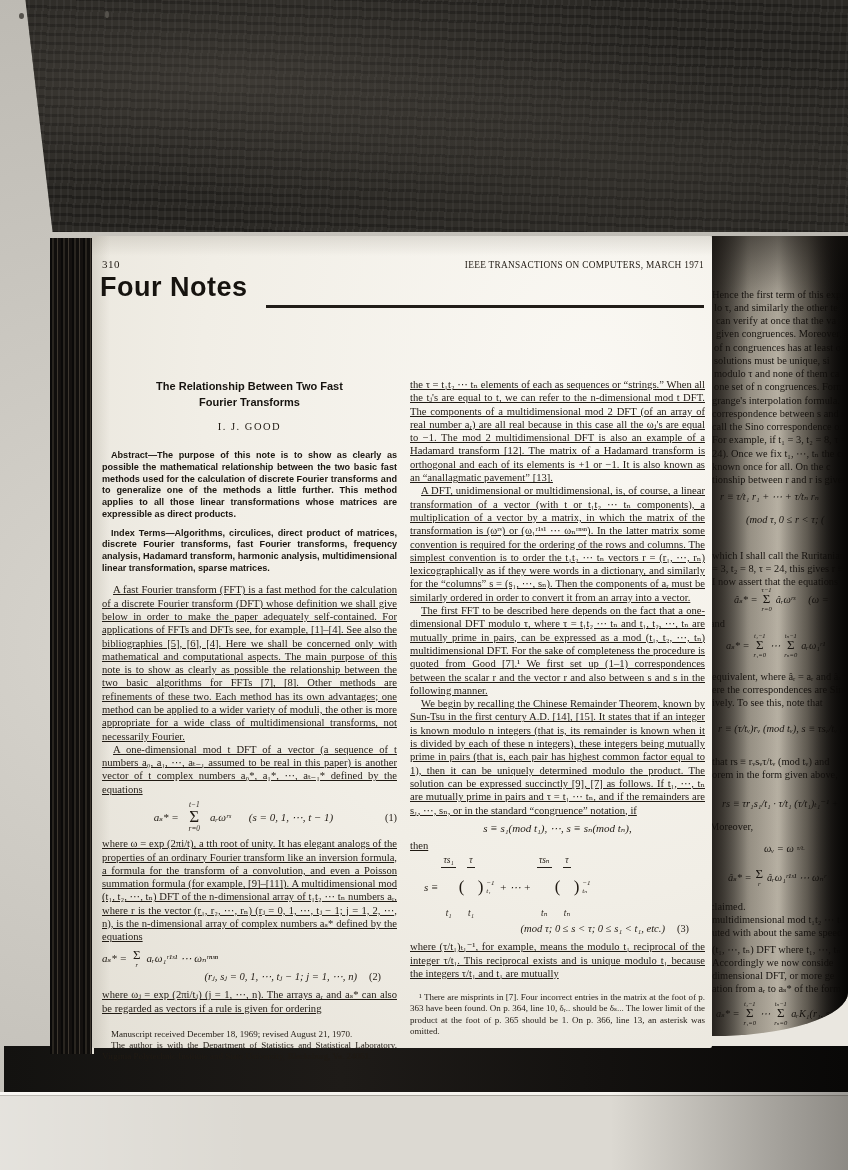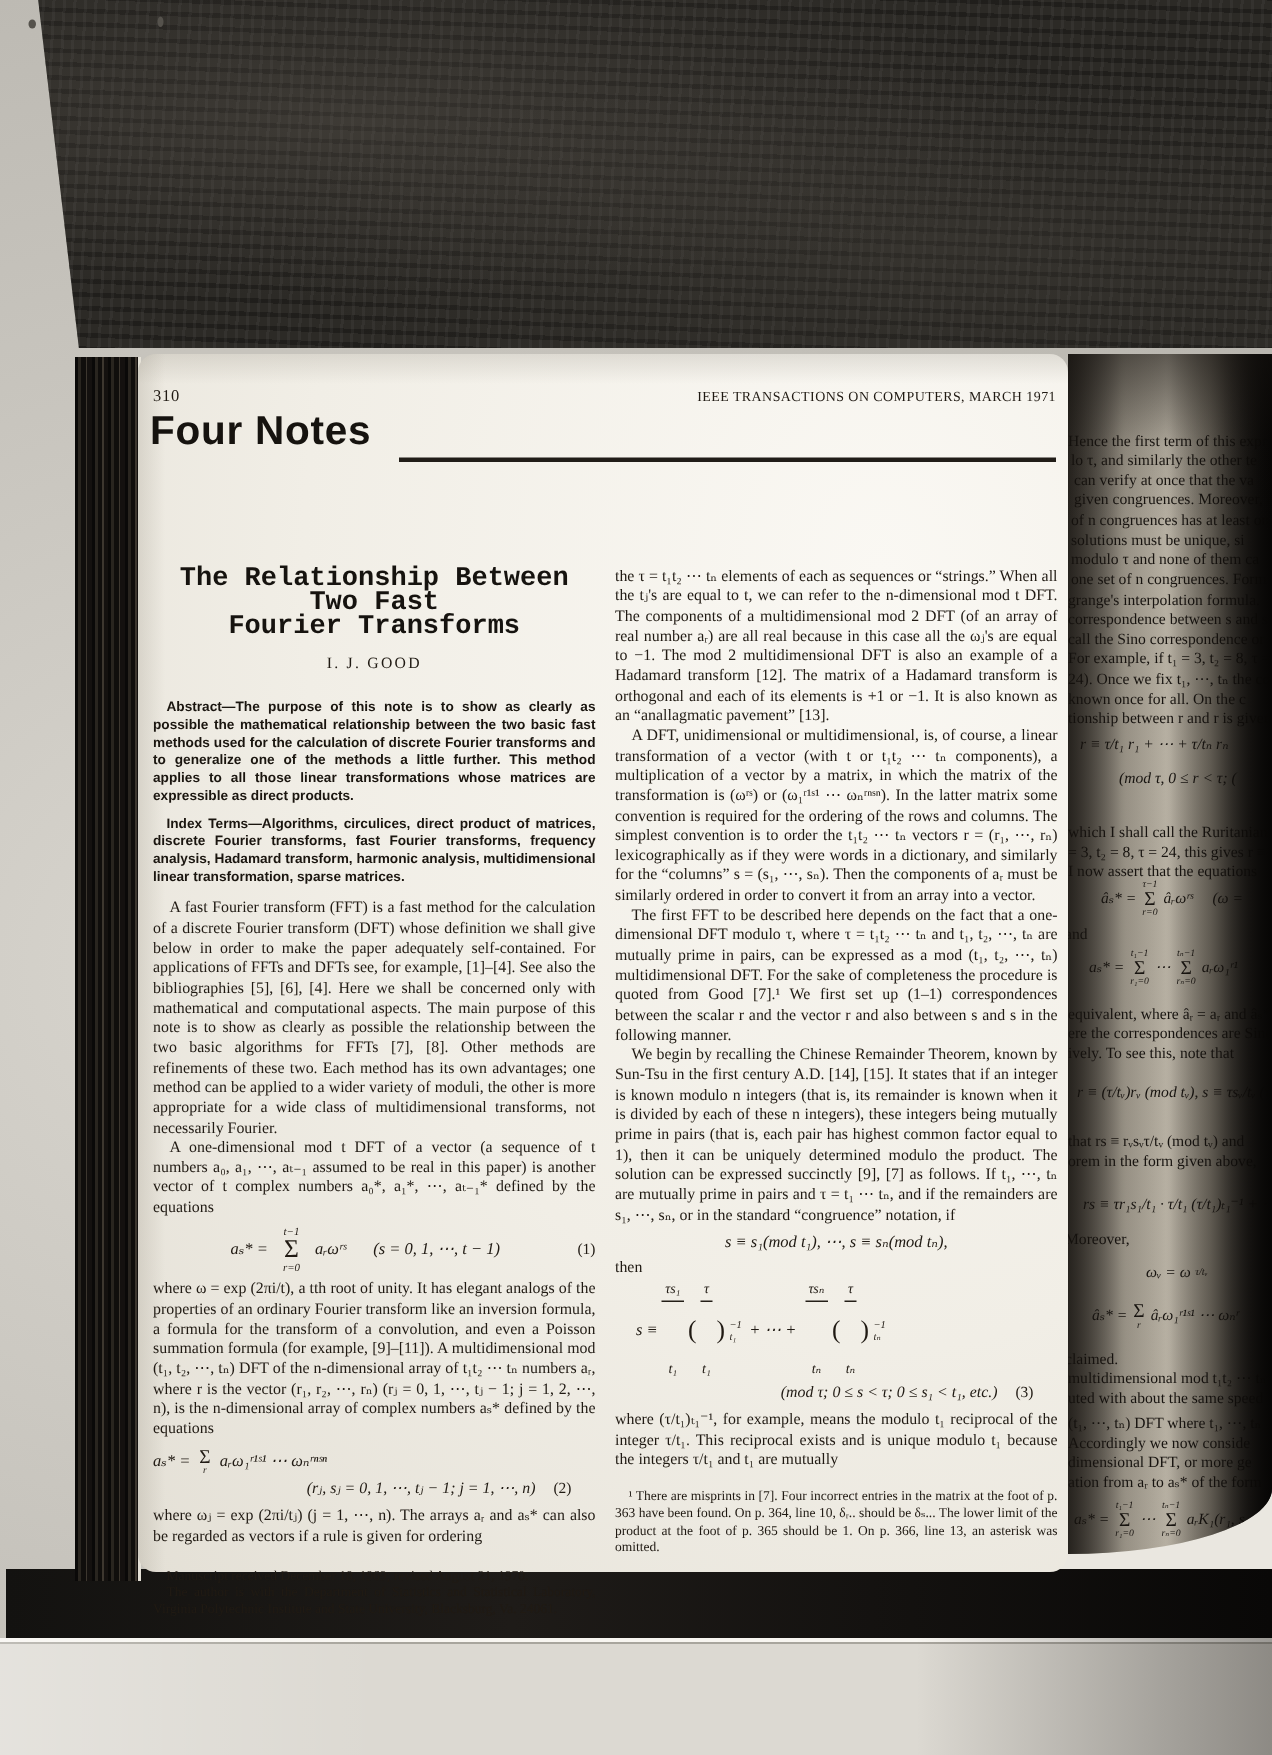--- a/index.html
+++ b/index.html
@@ -21,41 +21,41 @@
   .floor-vignette{position:absolute;left:0;top:1092px;width:848px;height:78px;
     background:linear-gradient(90deg, rgba(255,255,255,0.25), transparent 30%, transparent 72%, rgba(45,42,38,0.45) 100%);}
   .shadow-band{position:absolute;left:4px;top:1046px;width:844px;height:46px;
     background:linear-gradient(90deg,#131210,#1e1b18 40%,#090807 100%);}
   .under-curve{position:absolute;left:688px;top:992px;width:160px;height:54px;
     background:#eae7e0;border-top-left-radius:130px 42px;}
   .page-edges{position:absolute;left:50px;top:238px;width:42px;height:816px;
     background:repeating-linear-gradient(90deg,#0a0908 0 2px,#29251f 2px 4px,#100e0c 4px 7px,#3d372f 7px 8px,#14110f 8px 11px);
     border-right:2px solid #e6e2d8;}
   
-  .left-page{position:absolute;left:92px;top:236px;width:620px;height:812px;border-radius:12px;
+  .left-page{position:absolute;left:92px;top:236px;width:620px;height:812px;border-radius:2px;
     background:
       linear-gradient(180deg, rgba(140,134,122,0.22), transparent 20px),
       linear-gradient(90deg, rgba(120,112,96,0.18), transparent 18px),
       radial-gradient(ellipse at 80% 18%, #faf8f3 0%, #f1eee6 55%, #e4e0d6 100%);
     color:#201a13;}
   .hdr-row{position:absolute;left:10px;right:8px;top:22px;display:flex;justify-content:space-between;align-items:baseline;}
   .page-num{font-size:11px;letter-spacing:0.5px;}
   .journal{font-size:9.3px;letter-spacing:0.3px;}
   .section-title{position:absolute;left:8px;top:36px;font-family:"Liberation Sans","DejaVu Sans",sans-serif;
     font-weight:bold;font-size:27px;letter-spacing:0.5px;color:#16130f;}
   .heading-rule{position:absolute;left:174px;right:8px;top:69px;height:3px;background:#211d18;}
   .columns{position:absolute;left:10px;right:7px;top:142px;display:flex;gap:13px;}
   .col{width:50%;font-size:10.6px;line-height:13.3px;text-align:justify;}
-  .art-title{font-family:Liberation Mono, monospace;font-weight:bold;font-size:18px;line-height:16px;text-align:center;color:#16130f;}
+  .art-title{font-family:Liberation Sans, sans-serif;font-weight:bold;font-size:11px;line-height:16px;text-align:center;color:#16130f;}
   .art-author{text-align:center;font-size:10.5px;letter-spacing:1.5px;margin-top:10px;}
   .abstract,.index-terms{font-family:"Liberation Sans","DejaVu Sans",sans-serif;font-weight:bold;
     font-size:9.1px;line-height:11.7px;color:#1a150f;text-align:justify;}
   .abstract{margin-top:17px;text-indent:9px;}
   .index-terms{margin-top:7px;text-indent:9px;}
-  .bp{margin:0;}
+  .bp{margin:0;text-decoration:underline;}
   .bp.first{margin-top:9px;}
   .indent{text-indent:11px;}
   
   .eq-row{display:flex;align-items:center;margin:5px 0 4px;font-style:italic;font-size:11px;}
   .eq-center{flex:1;display:flex;justify-content:center;align-items:center;gap:8px;}
   .eq-left{flex:1;display:flex;justify-content:flex-start;align-items:center;gap:4px;}
   .eq-end{display:flex;justify-content:flex-end;align-items:center;gap:12px;margin:2px 16px 5px;font-style:italic;font-size:10.6px;}
   .eq-num{font-style:normal;font-size:10.3px;}
   .sigma{display:inline-flex;flex-direction:column;align-items:center;line-height:1;margin:0 2px;}
   .sigma .lim{font-size:7.3px;font-style:italic;line-height:1.1;}

